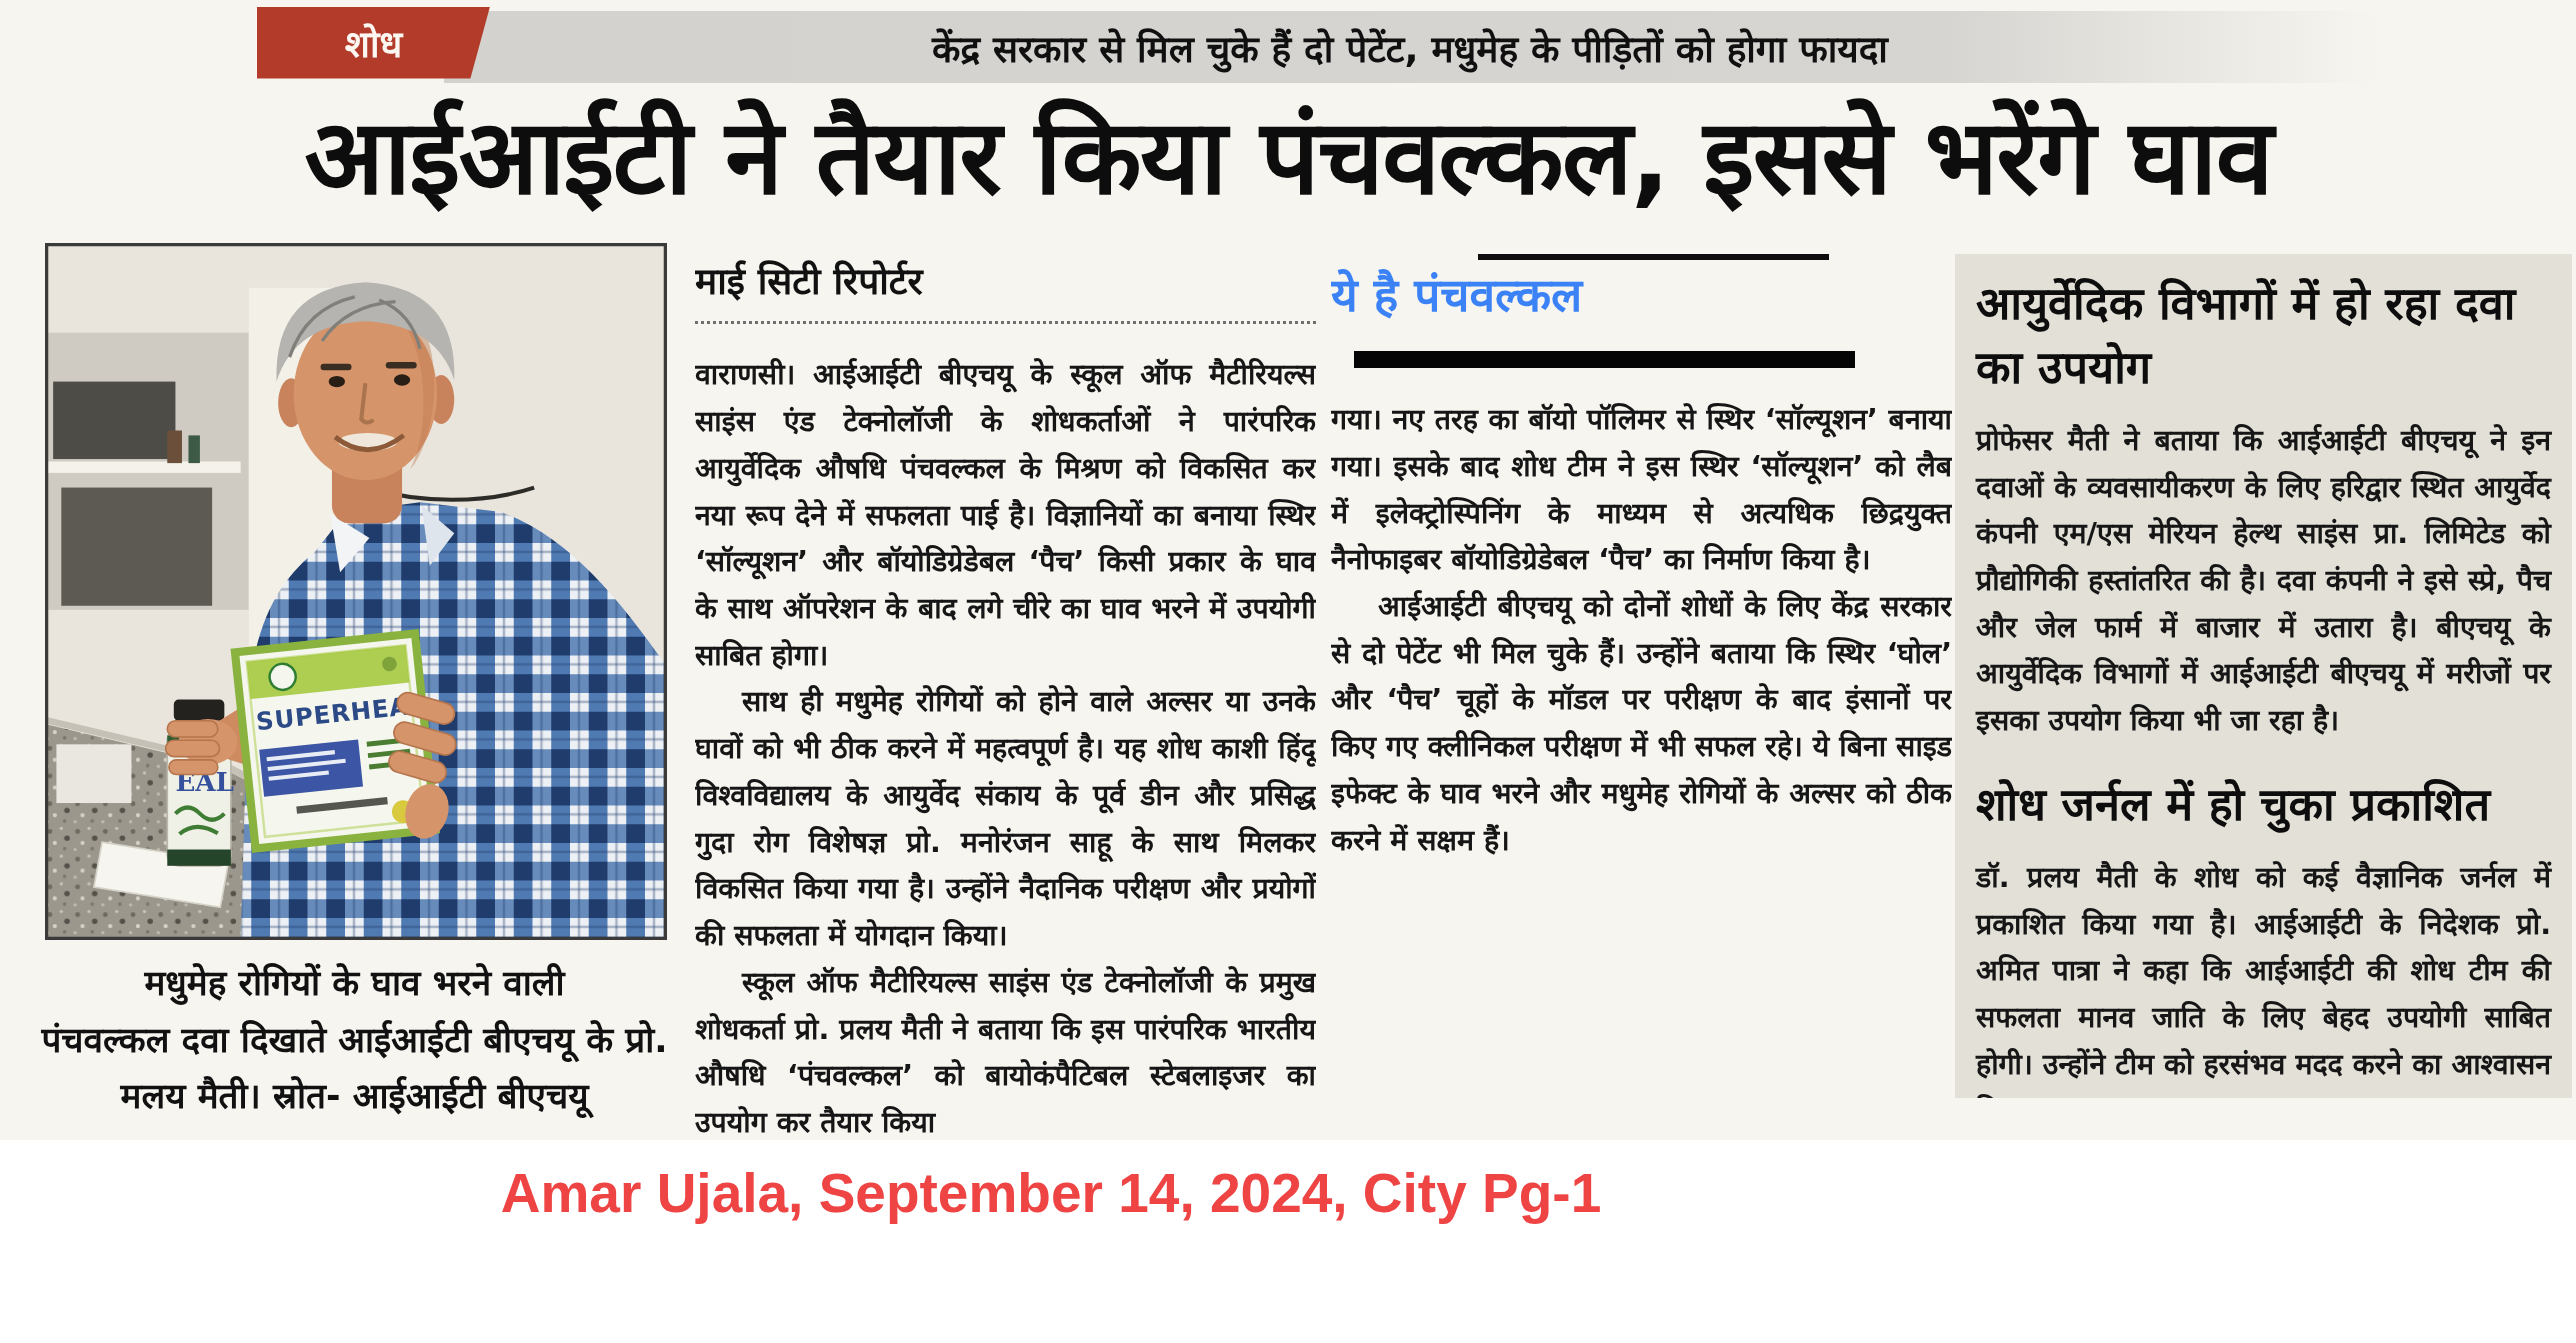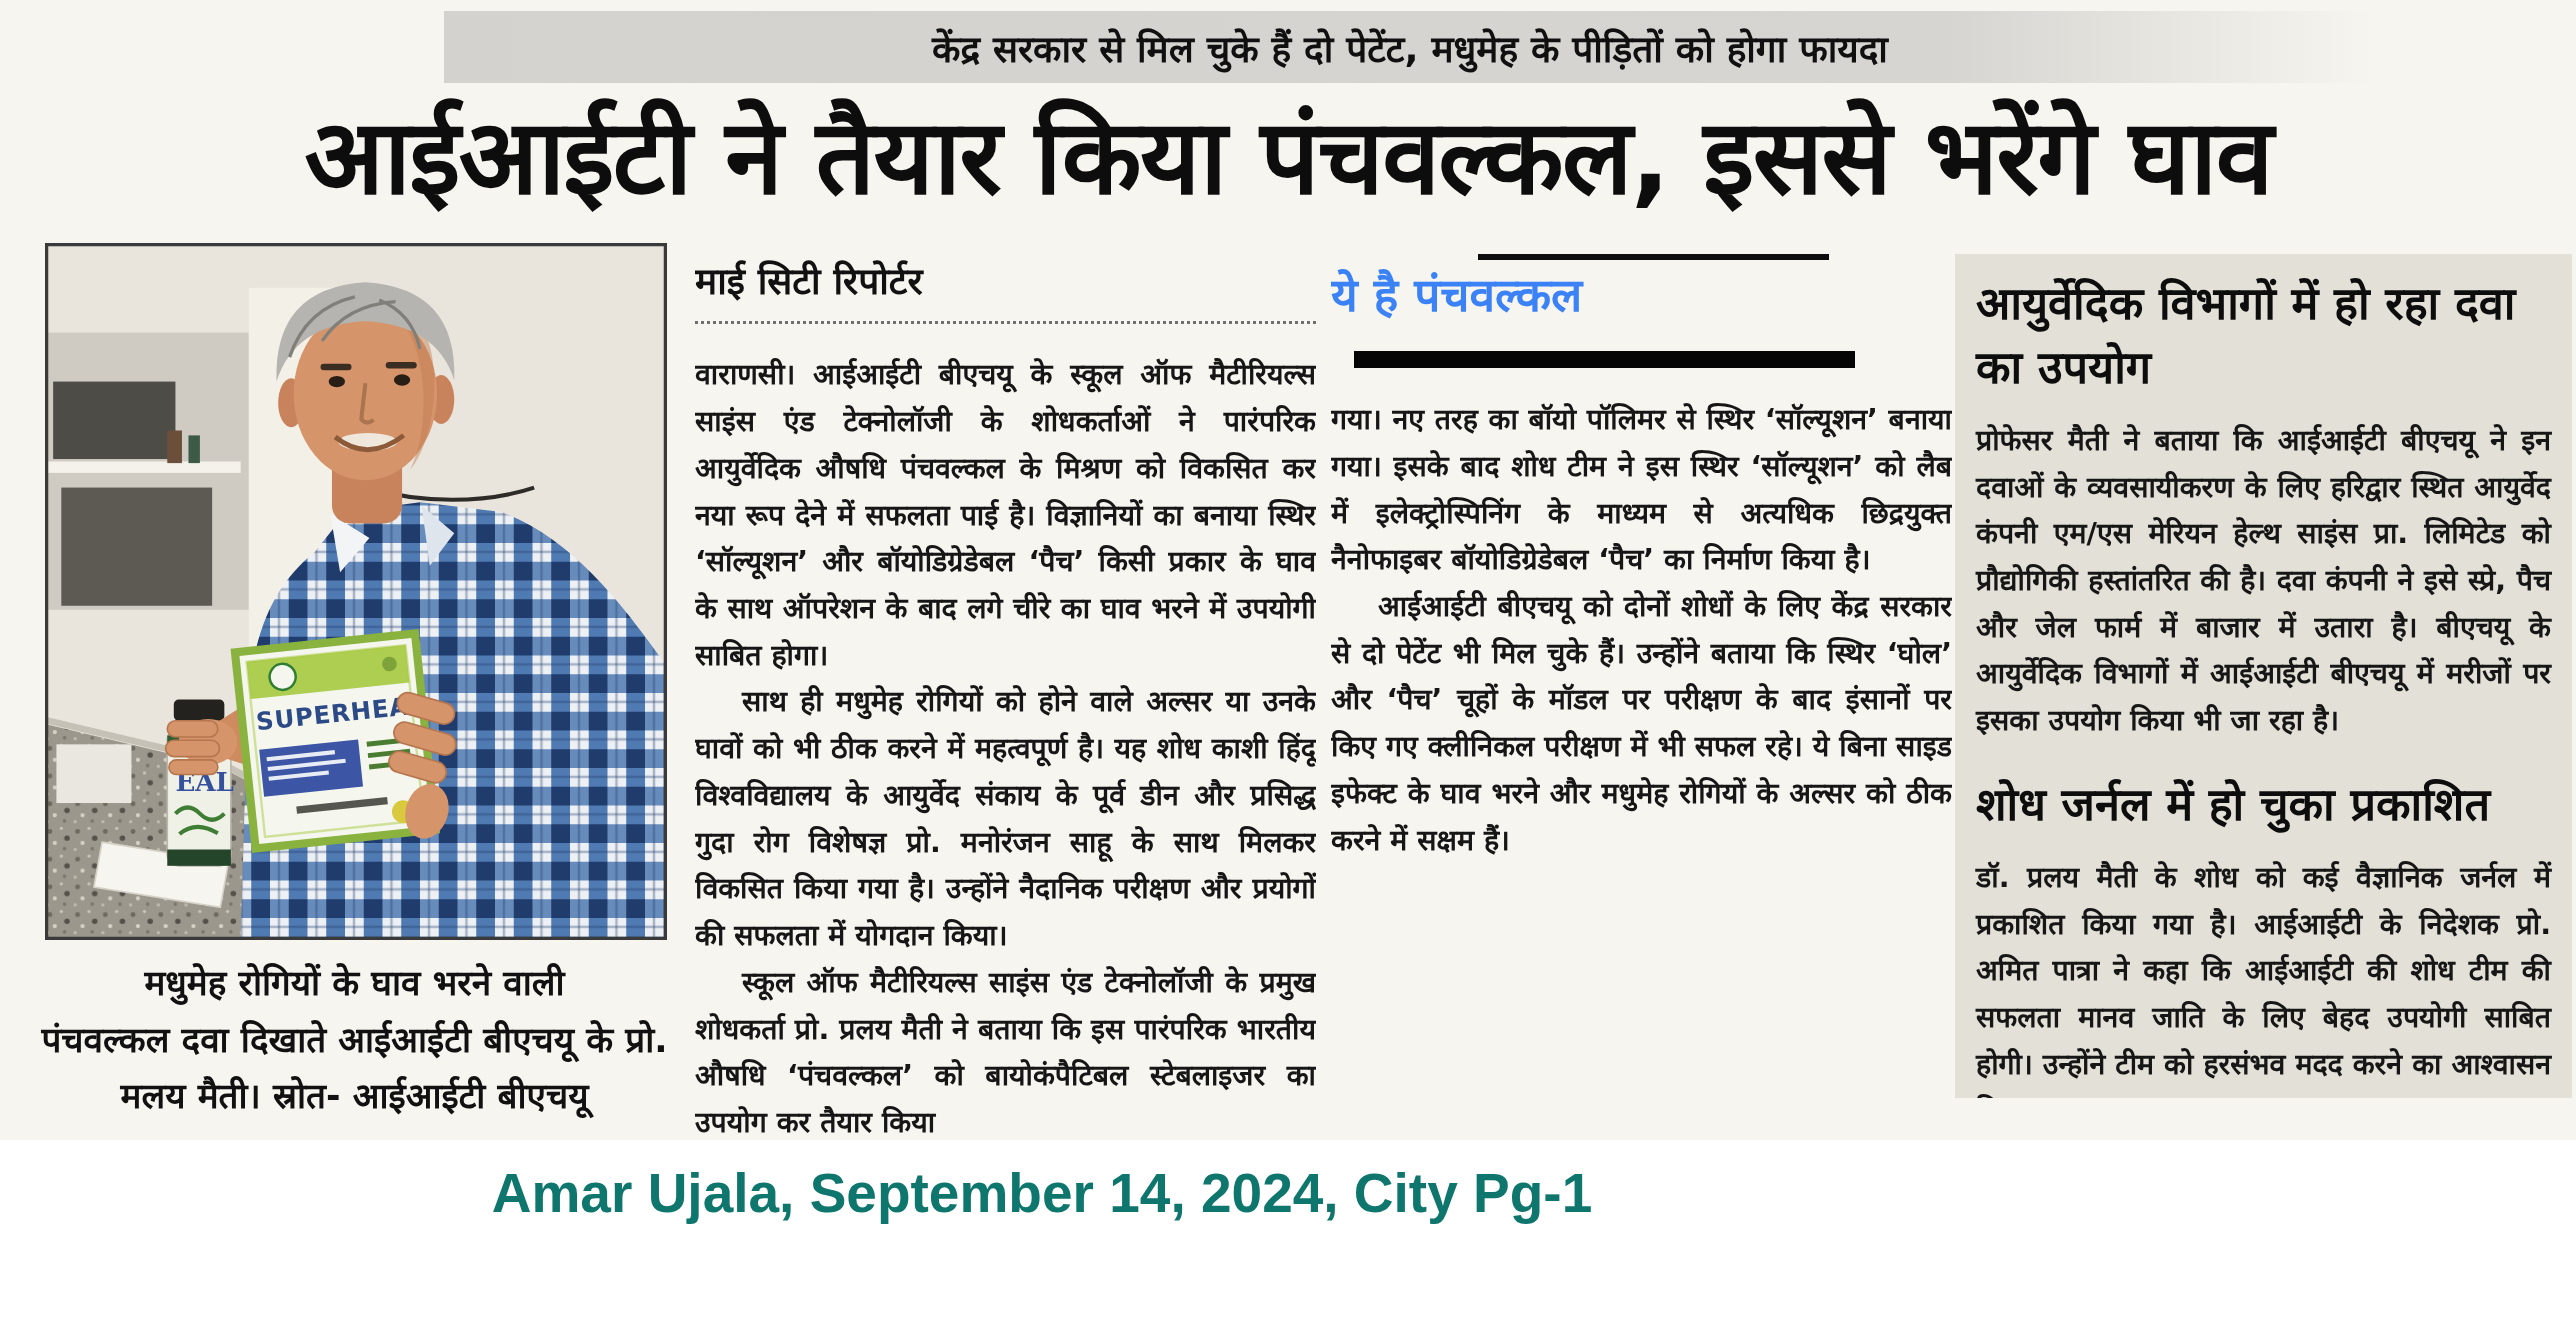--- a/index.html
+++ b/index.html
@@ -38,31 +38,34 @@
 
   .box-heading{font-size:46px;font-weight:900;color:#3b82f6;margin:0 0 21px 0;line-height:1.2;}
   .box-heading-rule{width:351px;height:5.7px;background:#0e0e0e;margin:0 0 8.2px 147px;}
   .box-body{font-style:italic;font-weight:700;}
   .divider{width:501px;height:17px;background:#050505;margin:28px 0 29px 23px;}
 
   .panel-heading{font-size:45px;font-weight:900;line-height:1.42;color:#0d0d0d;margin:0 0 18px 0;}
   .panel-section + .panel-heading{margin-top:28px;}
 
   
-  .footer-line{position:absolute;left:0;top:1161px;width:2084px;text-align:center;
-    font-family:"Liberation Sans","DejaVu Sans",sans-serif;font-size:55px;font-weight:800;color:#0f766e;}
+  .footer-line{position:absolute;left:9px;top:1161px;width:2084px;text-align:center;
+    font-family:"Liberation Sans","DejaVu Sans",sans-serif;font-size:55px;font-weight:800;color:#ef4444;}
 </style>
 </head>
 <body>
 
 <div id="canvas">
   <div class="paper"></div>
 
   <div class="kicker-strip">
     <span>केंद्र सरकार से मिल चुके हैं दो पेटेंट, मधुमेह के पीड़ितों को होगा फायदा</span>
+  </div>
+  <div class="kicker-label">
+    <span>शोध</span>
   </div>
 
   <div class="headline">आईआईटी ने तैयार किया पंचवल्कल, इससे भरेंगे घाव</div>
 
   <div class="photo">
     <svg viewBox="0 0 763 855">
       <defs>
         <pattern id="gingham" width="46" height="46" patternUnits="userSpaceOnUse">
           <rect width="46" height="46" fill="#edf0f4"></rect>
           <rect x="23" width="23" height="46" fill="#507ab2"></rect>

